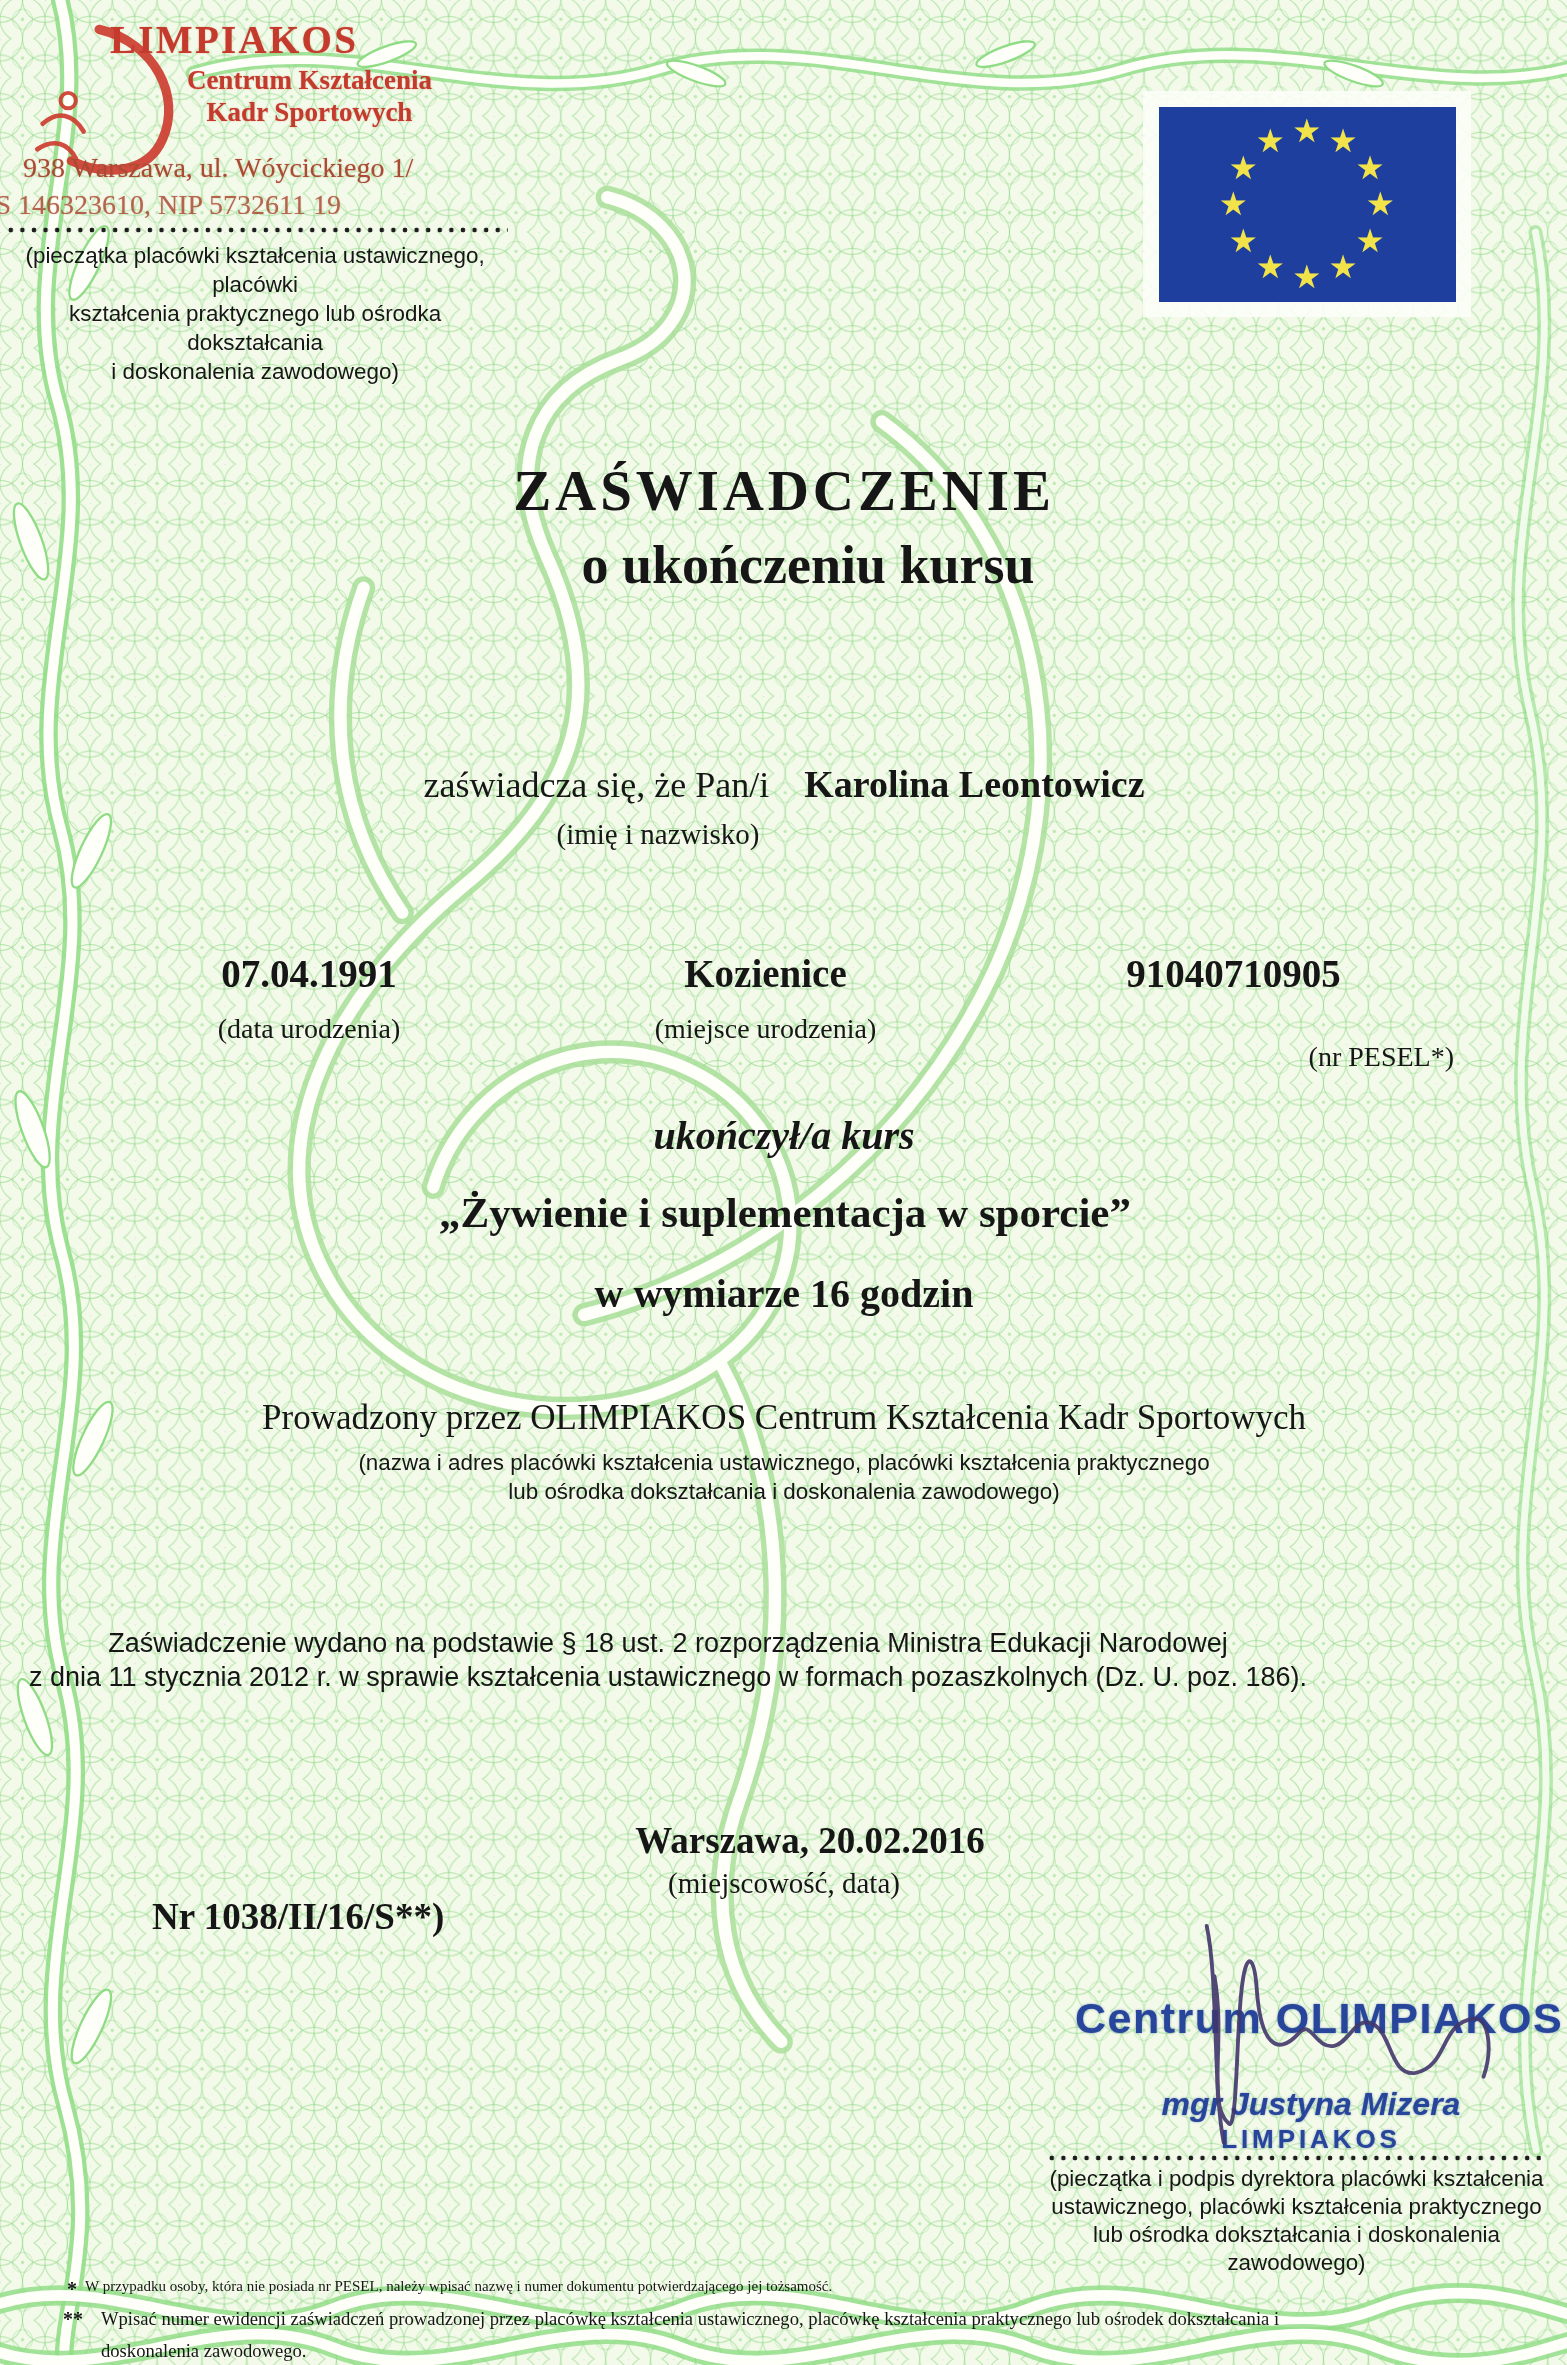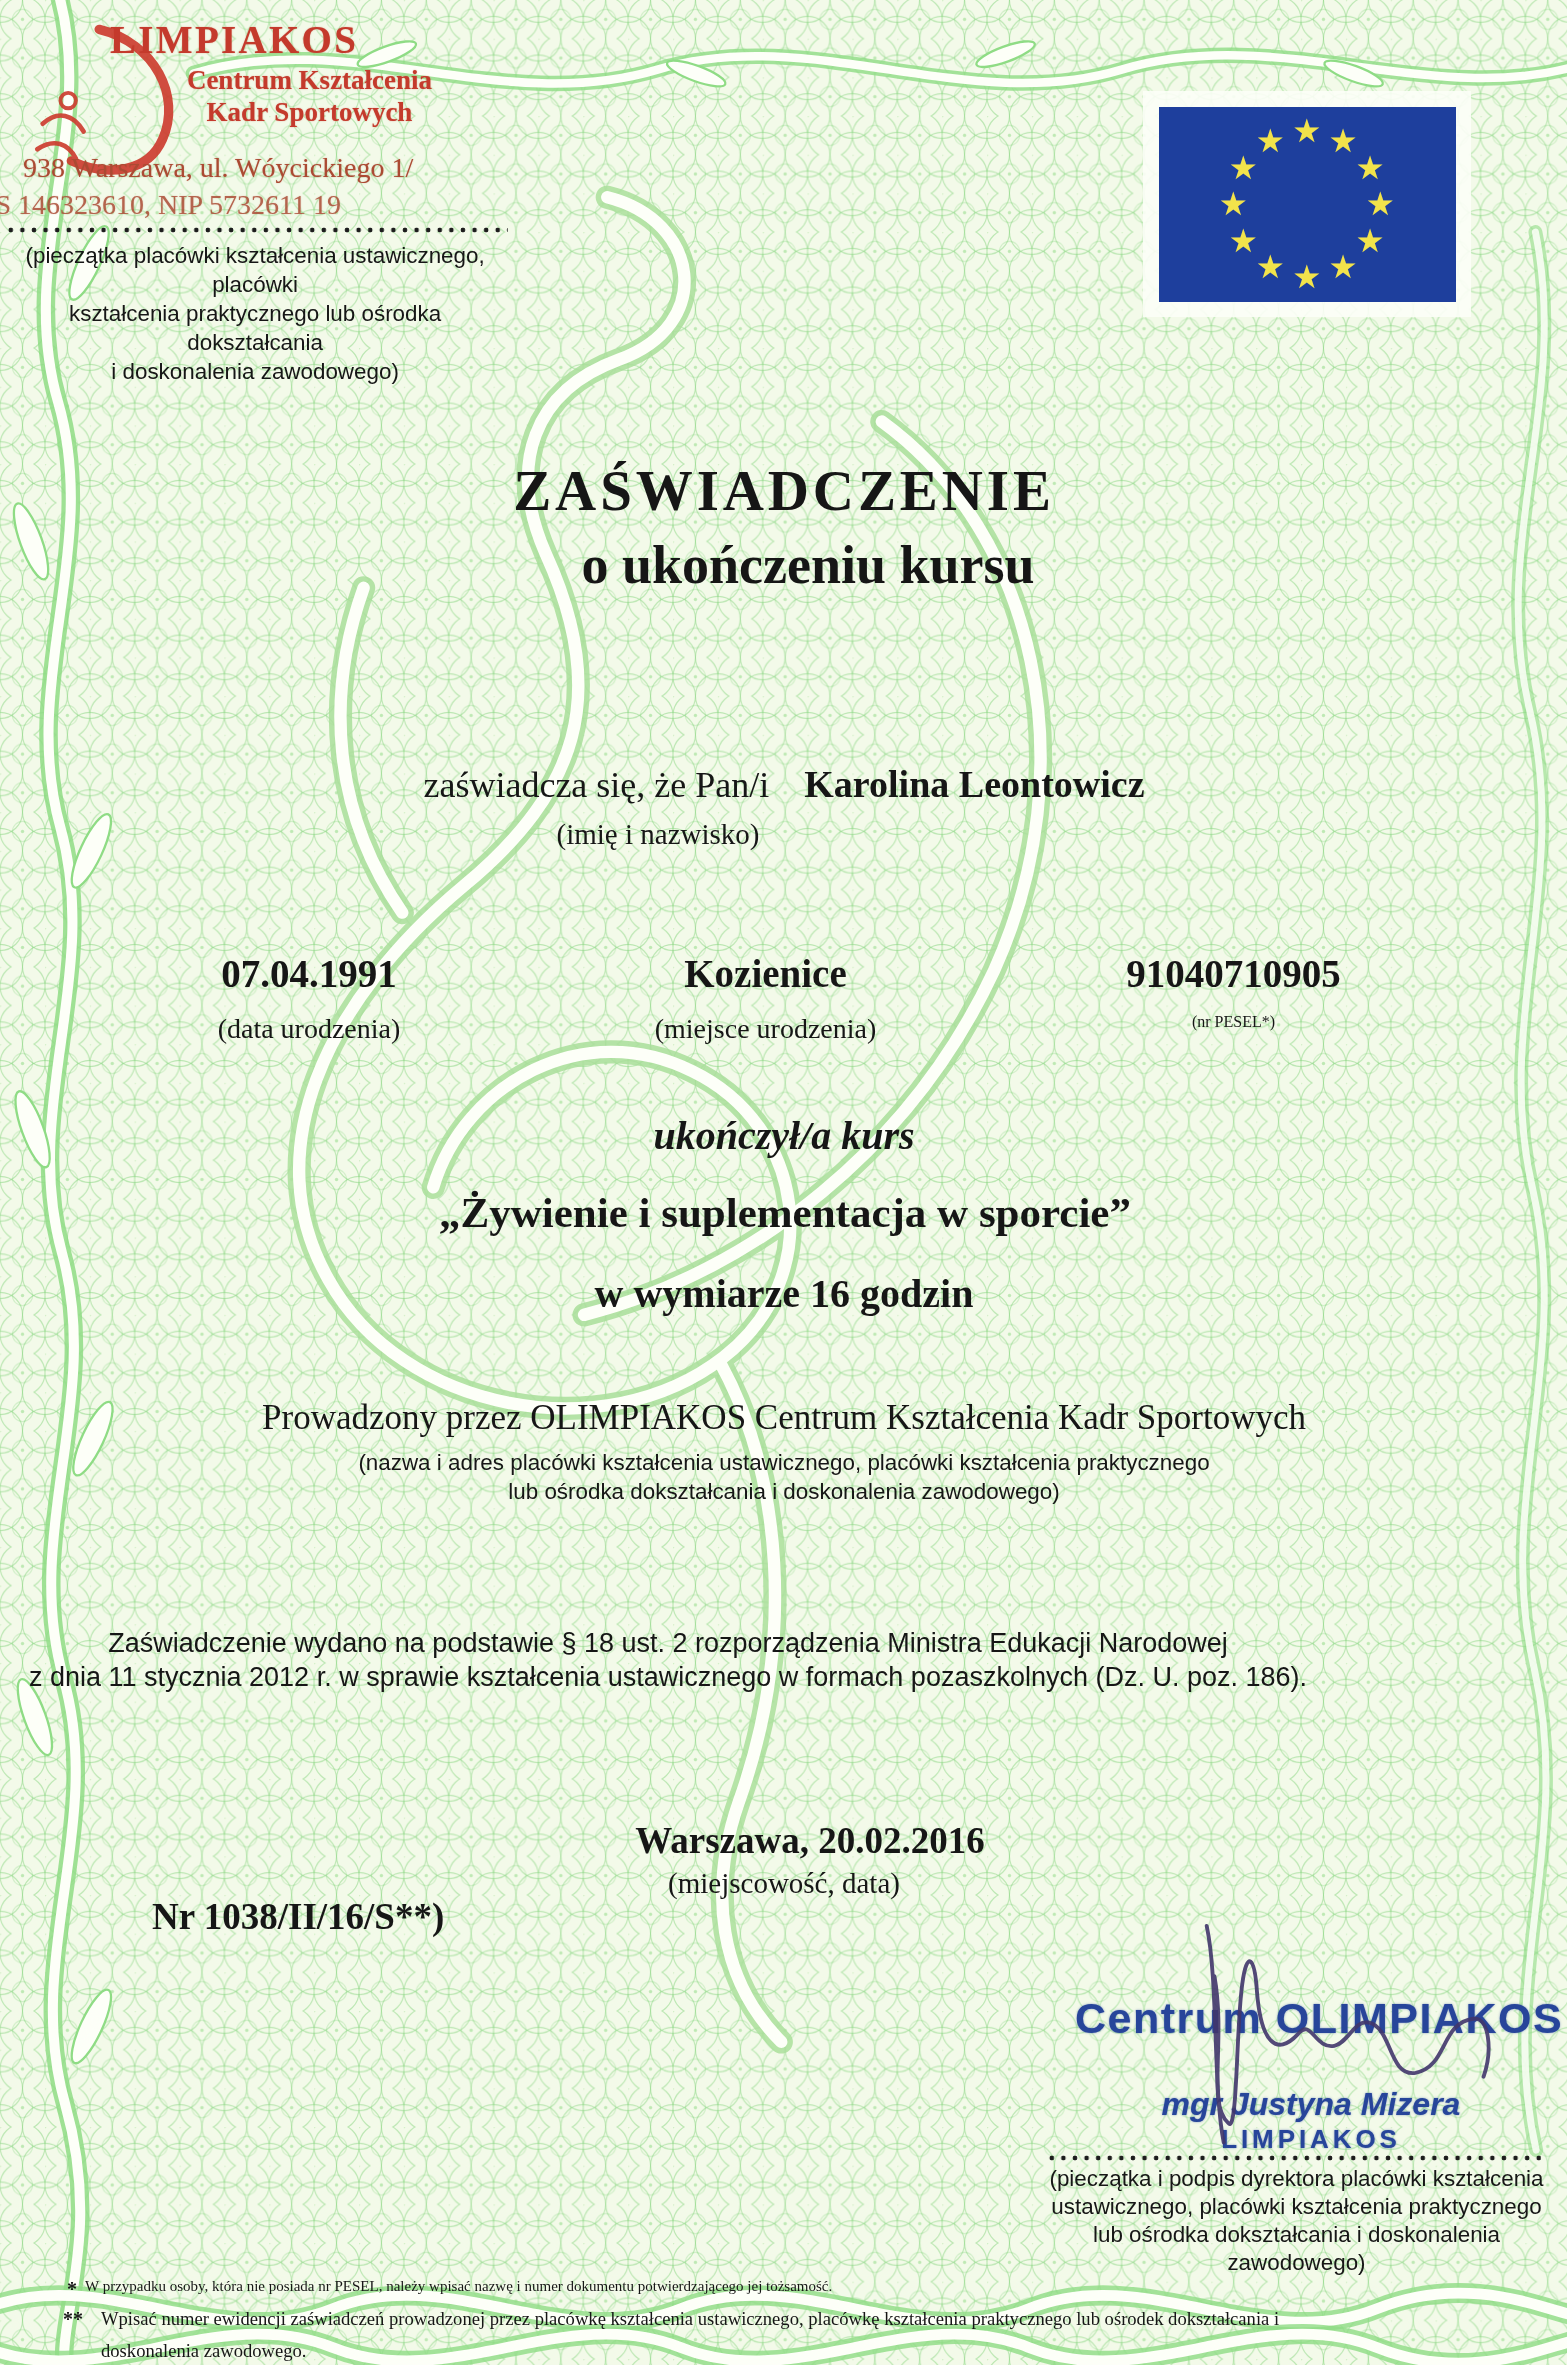--- a/index.html
+++ b/index.html
@@ -153,21 +153,21 @@
   </div>
   <div class="txt serif ink center" style="left:333px;top:818px;width:650px;font-size:29px;">(imię i nazwisko)</div>
 
   <div class="txt serif bold ink center" style="left:139px;top:951px;width:340px;font-size:39px;">07.04.1991</div>
   <div class="txt serif ink center" style="left:139px;top:1013px;width:340px;font-size:28px;">(data urodzenia)</div>
 
   <div class="txt serif bold ink center" style="left:541px;top:951px;width:449px;font-size:39px;">Kozienice</div>
   <div class="txt serif ink center" style="left:541px;top:1013px;width:449px;font-size:28px;">(miejsce urodzenia)</div>
 
   <div class="txt serif bold ink center" style="left:1013px;top:951px;width:441px;font-size:39px;">91040710905</div>
-  <div class="txt serif ink center" style="left:1013px;top:1013px;width:441px;font-size:16px;">(nr PESEL*)</div>
+  <div class="txt serif ink center" style="left:1013px;top:1041px;width:441px;font-size:28px;text-align:right;">(nr PESEL*)</div>
 
   <div class="txt serif bold ink center" style="left:0;top:1112px;width:1568px;font-size:40px;font-style:italic;">ukończył/a kurs</div>
   <div class="txt serif bold ink center" style="left:0;top:1188px;width:1524px;font-size:43px;margin-left:23px;">„Żywienie i suplementacja w sporcie”</div>
   <div class="txt serif bold ink center" style="left:0;top:1270px;width:1568px;font-size:40px;">w wymiarze 16 godzin</div>
 
   <div class="txt serif ink center" style="left:0;top:1398px;width:1568px;font-size:35px;">Prowadzony przez OLIMPIAKOS Centrum Kształcenia Kadr Sportowych</div>
   <div class="txt sans ink center wrap" style="left:0;top:1448px;width:1568px;font-size:22.4px;line-height:29px;">
     <span style="display:block">(nazwa i adres placówki kształcenia ustawicznego, placówki kształcenia praktycznego</span>
     <span style="display:block">lub ośrodka dokształcania i doskonalenia zawodowego)</span>
   </div>

